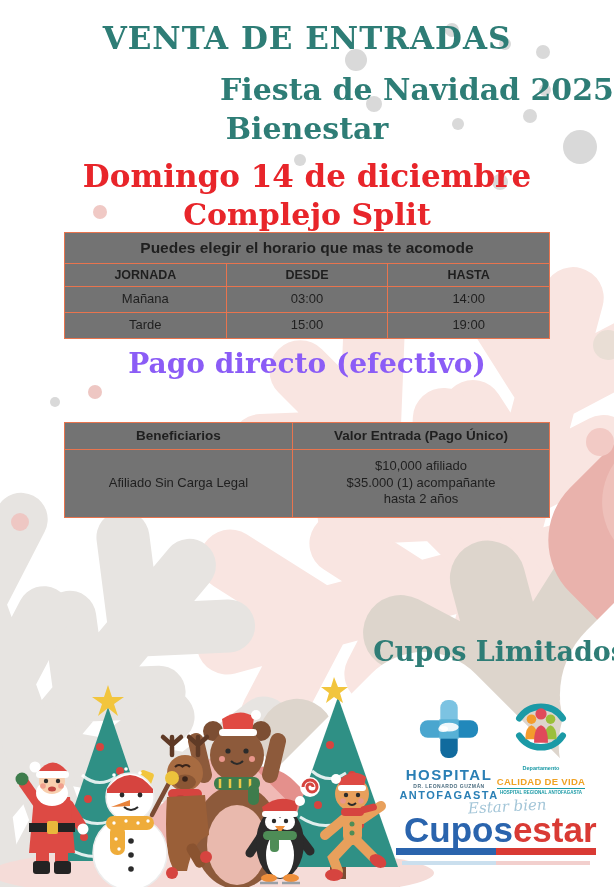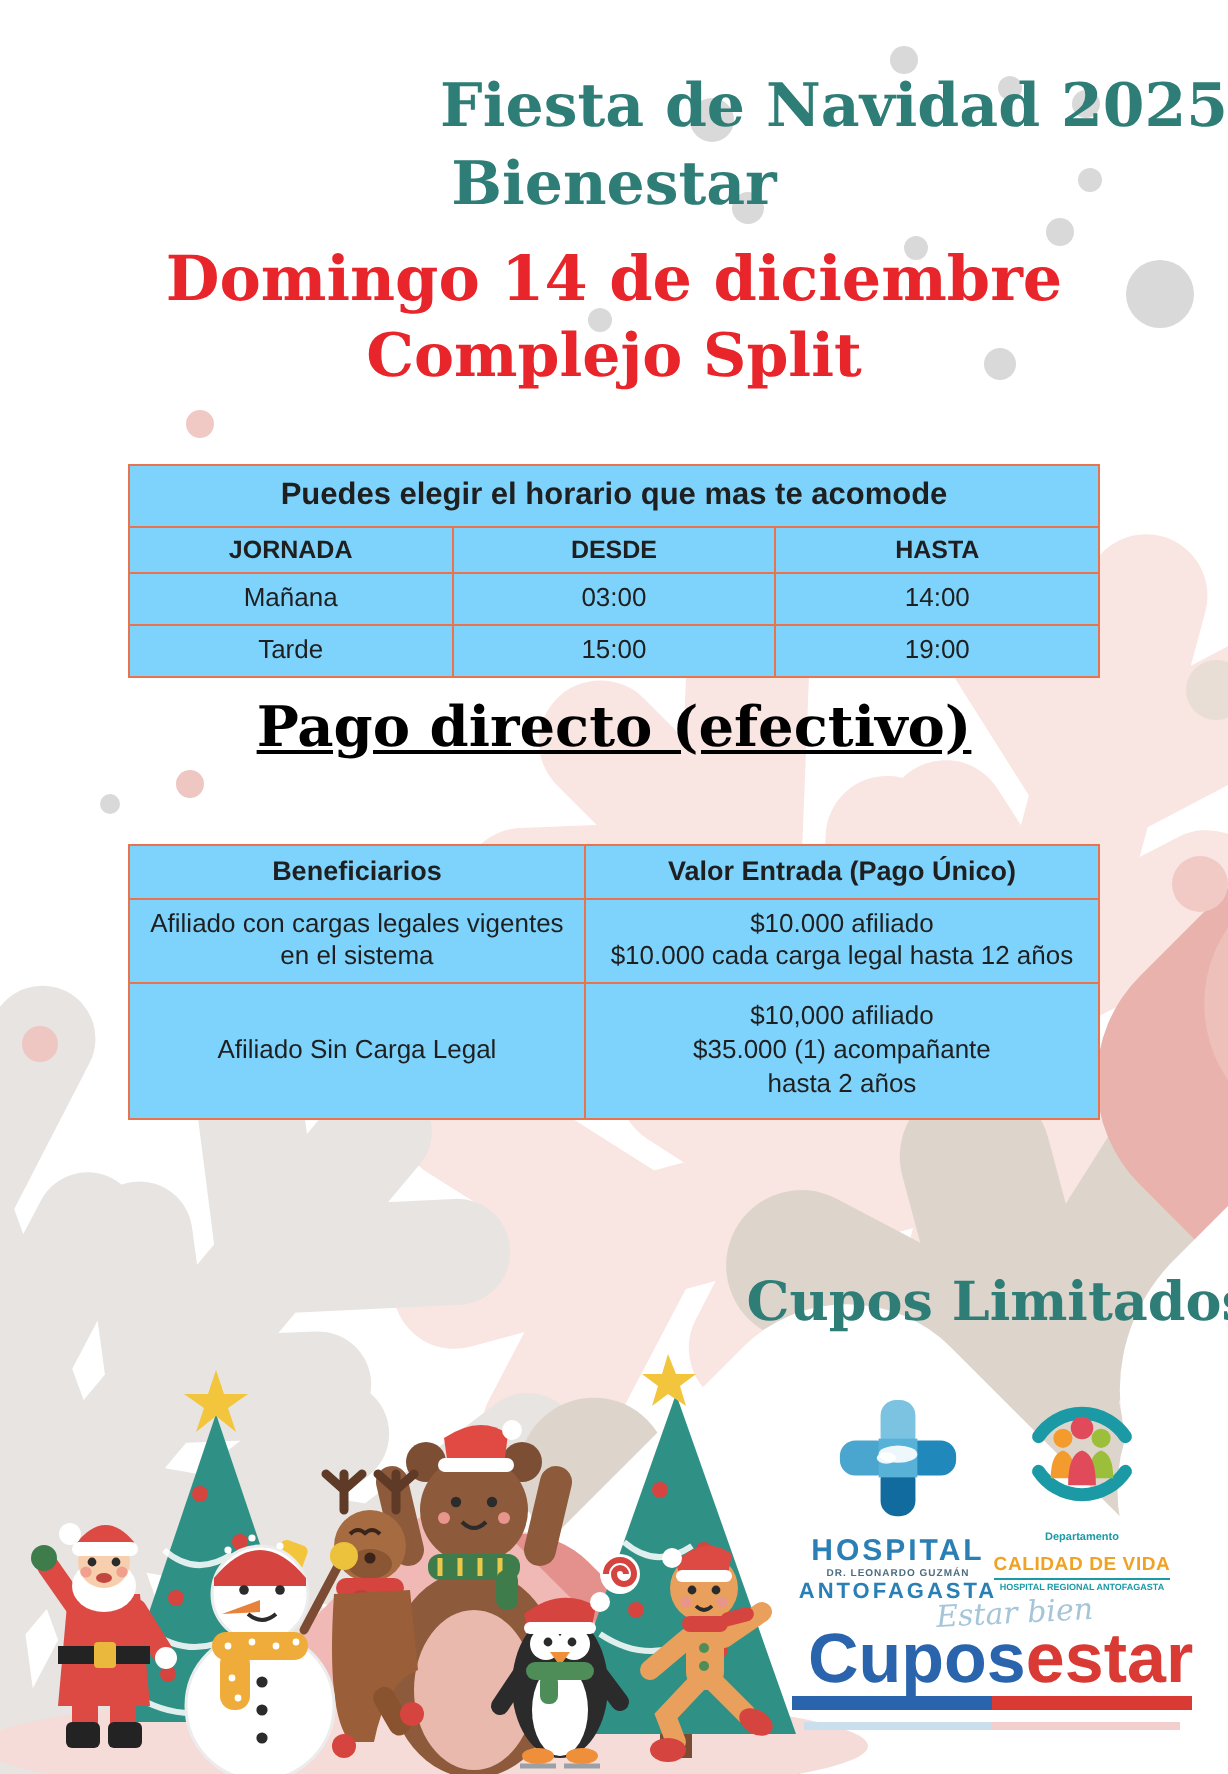--- a/index.html
+++ b/index.html
@@ -16,34 +16,34 @@
   .headings { top:20px; left:0; width:100%; text-align:center; }
   .slab { font-family:"DejaVu Serif", serif; font-weight:bold; }
   .h-title   { font-size:31px; color:#2e7d76; letter-spacing:1px; }
   .h-sub     { font-size:30px; color:#2e7d76; margin-top:16px;text-align:right; }
   .h-sub2    { font-size:30px; color:#2e7d76; margin-top:4px; }
   .h-date    { font-size:31px; color:#e8252a; margin-top:12px; }
   .h-venue   { font-size:30px; color:#e8252a; margin-top:3px; }
 
   
   table.flyer {
-    border-collapse:collapse; width:486px; background:#7dd3fc;
+    border-collapse:collapse; width:486px; background:#737373;
     color:#1f1f1f; table-layout:fixed;
   }
   table.flyer th, table.flyer td {
     border:1.5px solid #e8744e; text-align:center; vertical-align:middle;
     padding:4px 3px; line-height:1.3;
   }
   .t1 { top:232px; left:64px; }
   .t1 .caption th { font-size:15.5px; font-weight:bold; padding:5px 2px; }
   .t1 .cols th { font-size:12.5px; font-weight:bold; padding:3px 2px; }
   .t1 td { font-size:13px; padding:6px 2px; }
 
   .h2block { top:347px; left:0; width:100%; text-align:center; }
-  .h2line  { font-size:28px; color:#000000;text-decoration:underline; }
+  .h2line  { font-size:28px; color:#8b5cf6; }
   .h2suffix{ font-family:"Liberation Sans", sans-serif; font-weight:bold; font-size:22px; margin-left:7px; }
 
   .t2 { top:422px; left:64px; }
   .t2 th { font-size:13.5px; font-weight:bold; padding:3px 2px; }
   .t2 td { font-size:13px; padding:4px 6px; }
   .t2 .c1 { width:47%; }
   .t2 .c2 { width:53%; }
 
   
   .note {
@@ -137,20 +137,21 @@
       <circle cx="100" cy="212" r="7" fill="#f0c9c5"></circle>
       <circle cx="85" cy="284" r="7" fill="#f0c9c5"></circle>
       <circle cx="95" cy="392" r="7" fill="#eec7c3"></circle>
       <circle cx="20" cy="522" r="9" fill="#eec7c3"></circle>
       <circle cx="600" cy="442" r="14" fill="#f2cac5"></circle>
       <circle cx="608" cy="345" r="15" fill="#e9ded5"></circle>
     </g>
   </svg>
 
   <header class="layer headings">
+    <h1 class="slab h-title">VENTA DE ENTRADAS</h1>
     <h2 class="slab h-sub">Fiesta de Navidad 2025</h2>
     <h2 class="slab h-sub2">Bienestar</h2>
     <h2 class="slab h-date">Domingo 14 de diciembre</h2>
     <h2 class="slab h-venue">Complejo Split</h2>
   </header>
 
   <table class="flyer t1 layer">
     <tbody>
         <tr class="caption">
       <th colspan="3">Puedes elegir el horario que mas te acomode</th>
@@ -175,30 +176,20 @@
 
   <div class="layer h2block">
     <h2 class="slab h2line">Pago directo (efectivo)</h2>
   </div>
 
   <table class="flyer t2 layer">
     <tbody>
         <tr>
       <th class="c1">Beneficiarios</th>
       <th class="c2">Valor Entrada (Pago Único)</th>
-    </tr>
-    <tr>
-      <td>
-        <div>Afiliado con  cargas legales vigentes</div>
-        <div>en el sistema</div>
-      </td>
-      <td>
-        <div>$10.000 afiliado</div>
-        <div>$10.000 cada carga legal hasta 12 años</div>
-      </td>
     </tr>
     <tr>
       <td style="height:68px">
         <div>Afiliado Sin Carga Legal</div>
       </td>
       <td>
         <div>$10,000 afiliado</div>
         <div>$35.000 (1) acompañante</div>
         <div>hasta 2 años</div>
       </td>

